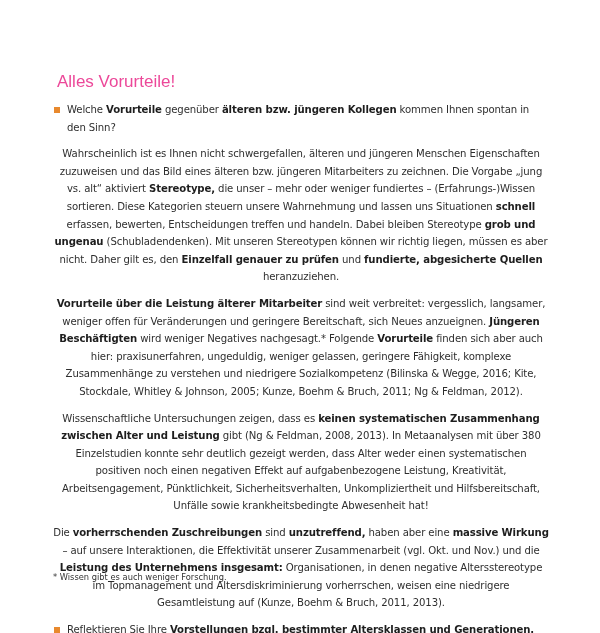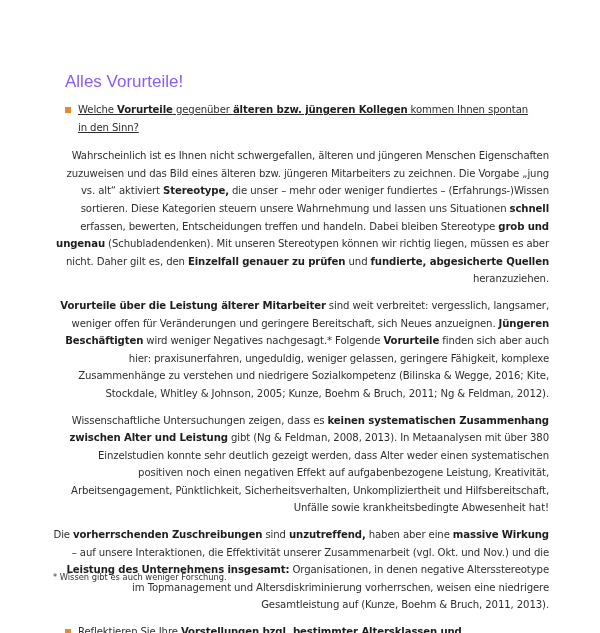--- a/index.html
+++ b/index.html
@@ -1,24 +1,24 @@
 <!DOCTYPE html>
 <html><head>
   <meta charset="utf-8">
   <style>
     html, body { margin: 0; padding: 0; background: #ffffff; }
     body { width: 600px; height: 633px; position: relative; overflow: hidden;
       font-family: "DejaVu Sans", sans-serif; color: #2e2e2e; }
     .page { position: absolute; left: 53px; top: 72px; width: 496px; }
-    h1 { margin: 0 0 9px 12px; font-family: "Liberation Sans", sans-serif; font-weight: normal;
-      font-size: 17px; color: #8b5cf6; letter-spacing: 0; line-height: 20px; }
-    p { margin: 0; font-size: 10.15px; line-height: 17.6px; letter-spacing: -0.12px; text-align: right; }
+    h1 { margin: 0 0 9px 4px; font-family: "Liberation Sans", sans-serif; font-weight: normal;
+      font-size: 17px; color: #ec4899; letter-spacing: 0; line-height: 20px; }
+    p { margin: 0; font-size: 10.15px; line-height: 17.6px; letter-spacing: -0.12px; text-align: center; }
     .para { margin-top: 9px; }
     b { font-weight: bold; color: #1e1e1e; }
-    ul { list-style: none; margin: 11px; padding: 0; text-decoration: underline; }
+    ul { list-style: none; margin: 0; padding: 0; }
     li { position: relative; padding-left: 14px; font-size: 10.15px; line-height: 17.6px; letter-spacing: -0.12px; }
     .bullet { position: absolute; left: 1px; top: 6px; width: 6px; height: 6px; background: #e8892e; }
     .q1 { margin-top: 0; }
     .qlist { margin-top: 9px; }
     .footnote { position: absolute; left: 53px; top: 571px; font-size: 8.3px; line-height: 12px; color: #333; }
   </style>
 </head>
 <body>
 
 <div class="page">

